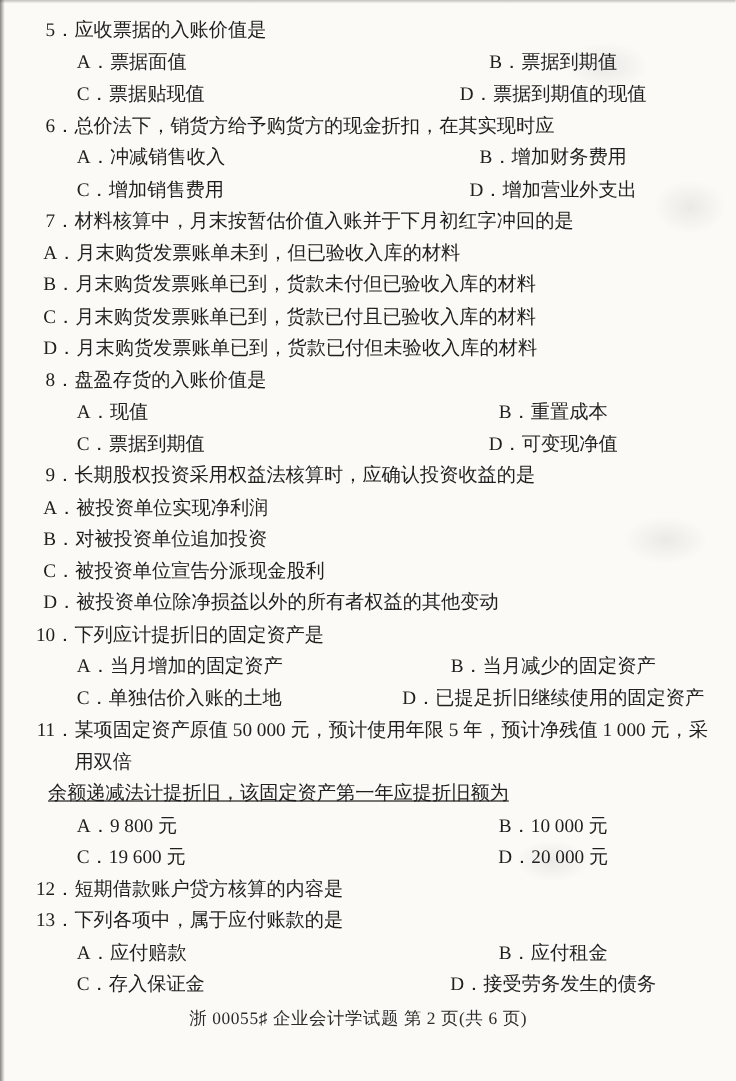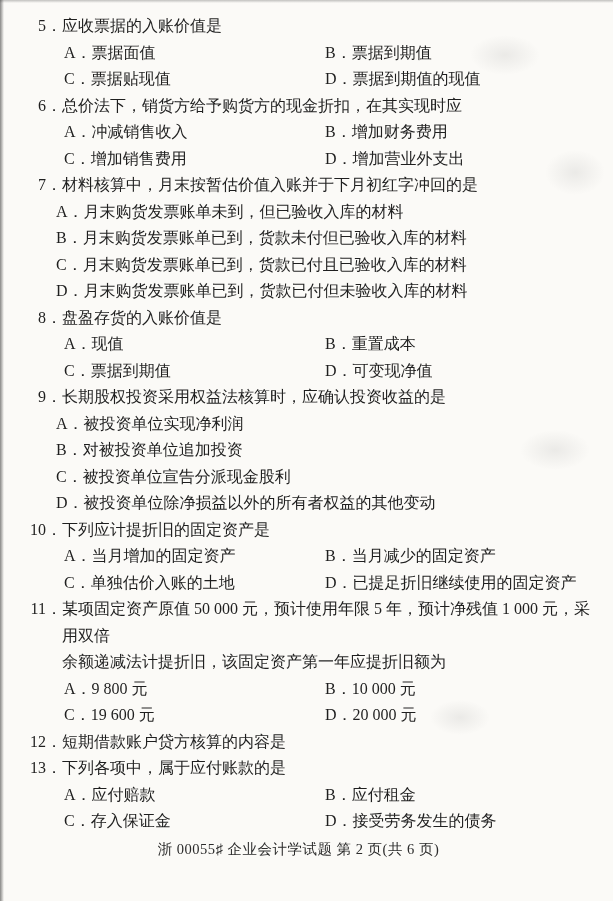--- a/index.html
+++ b/index.html
@@ -26,26 +26,26 @@
     background:radial-gradient(closest-side, rgba(90,90,90,.10), rgba(90,90,90,0));
     pointer-events:none;
   }
   .page { padding:13px 16px 0 0; position:relative; }
   .question { font-size:16px; line-height:26.5px; }
   .q-line { display:flex; }
   .q-num {
     flex:0 0 62px; text-align:right; white-space:pre;
   }
   .q-text { flex:1; }
-  .q-line.cont { padding-left:62px; }
+  .q-line.cont { padding-left:40px;text-decoration:underline; }
   .opt-row { display:flex; }
   .opt { white-space:nowrap; }
   .opt-row .opt.col1 { flex:0 0 325px; padding-left:64px; box-sizing:border-box; }
-  .opt-row .opt.col2 { flex:1; }
-  .options.list .opt { padding-left:56px; }
+  .opt-row .opt.col2 { flex:1;text-align:center; }
+  .options.list .opt { padding-left:36px; }
   .opt-label { white-space:pre; }
   .footer {
     text-align:center;
     font-size:14.5px;
     line-height:26.5px;
     margin-top:1px;
     color:#2b2b2b;
     letter-spacing:.5px;
   }
 </style>

